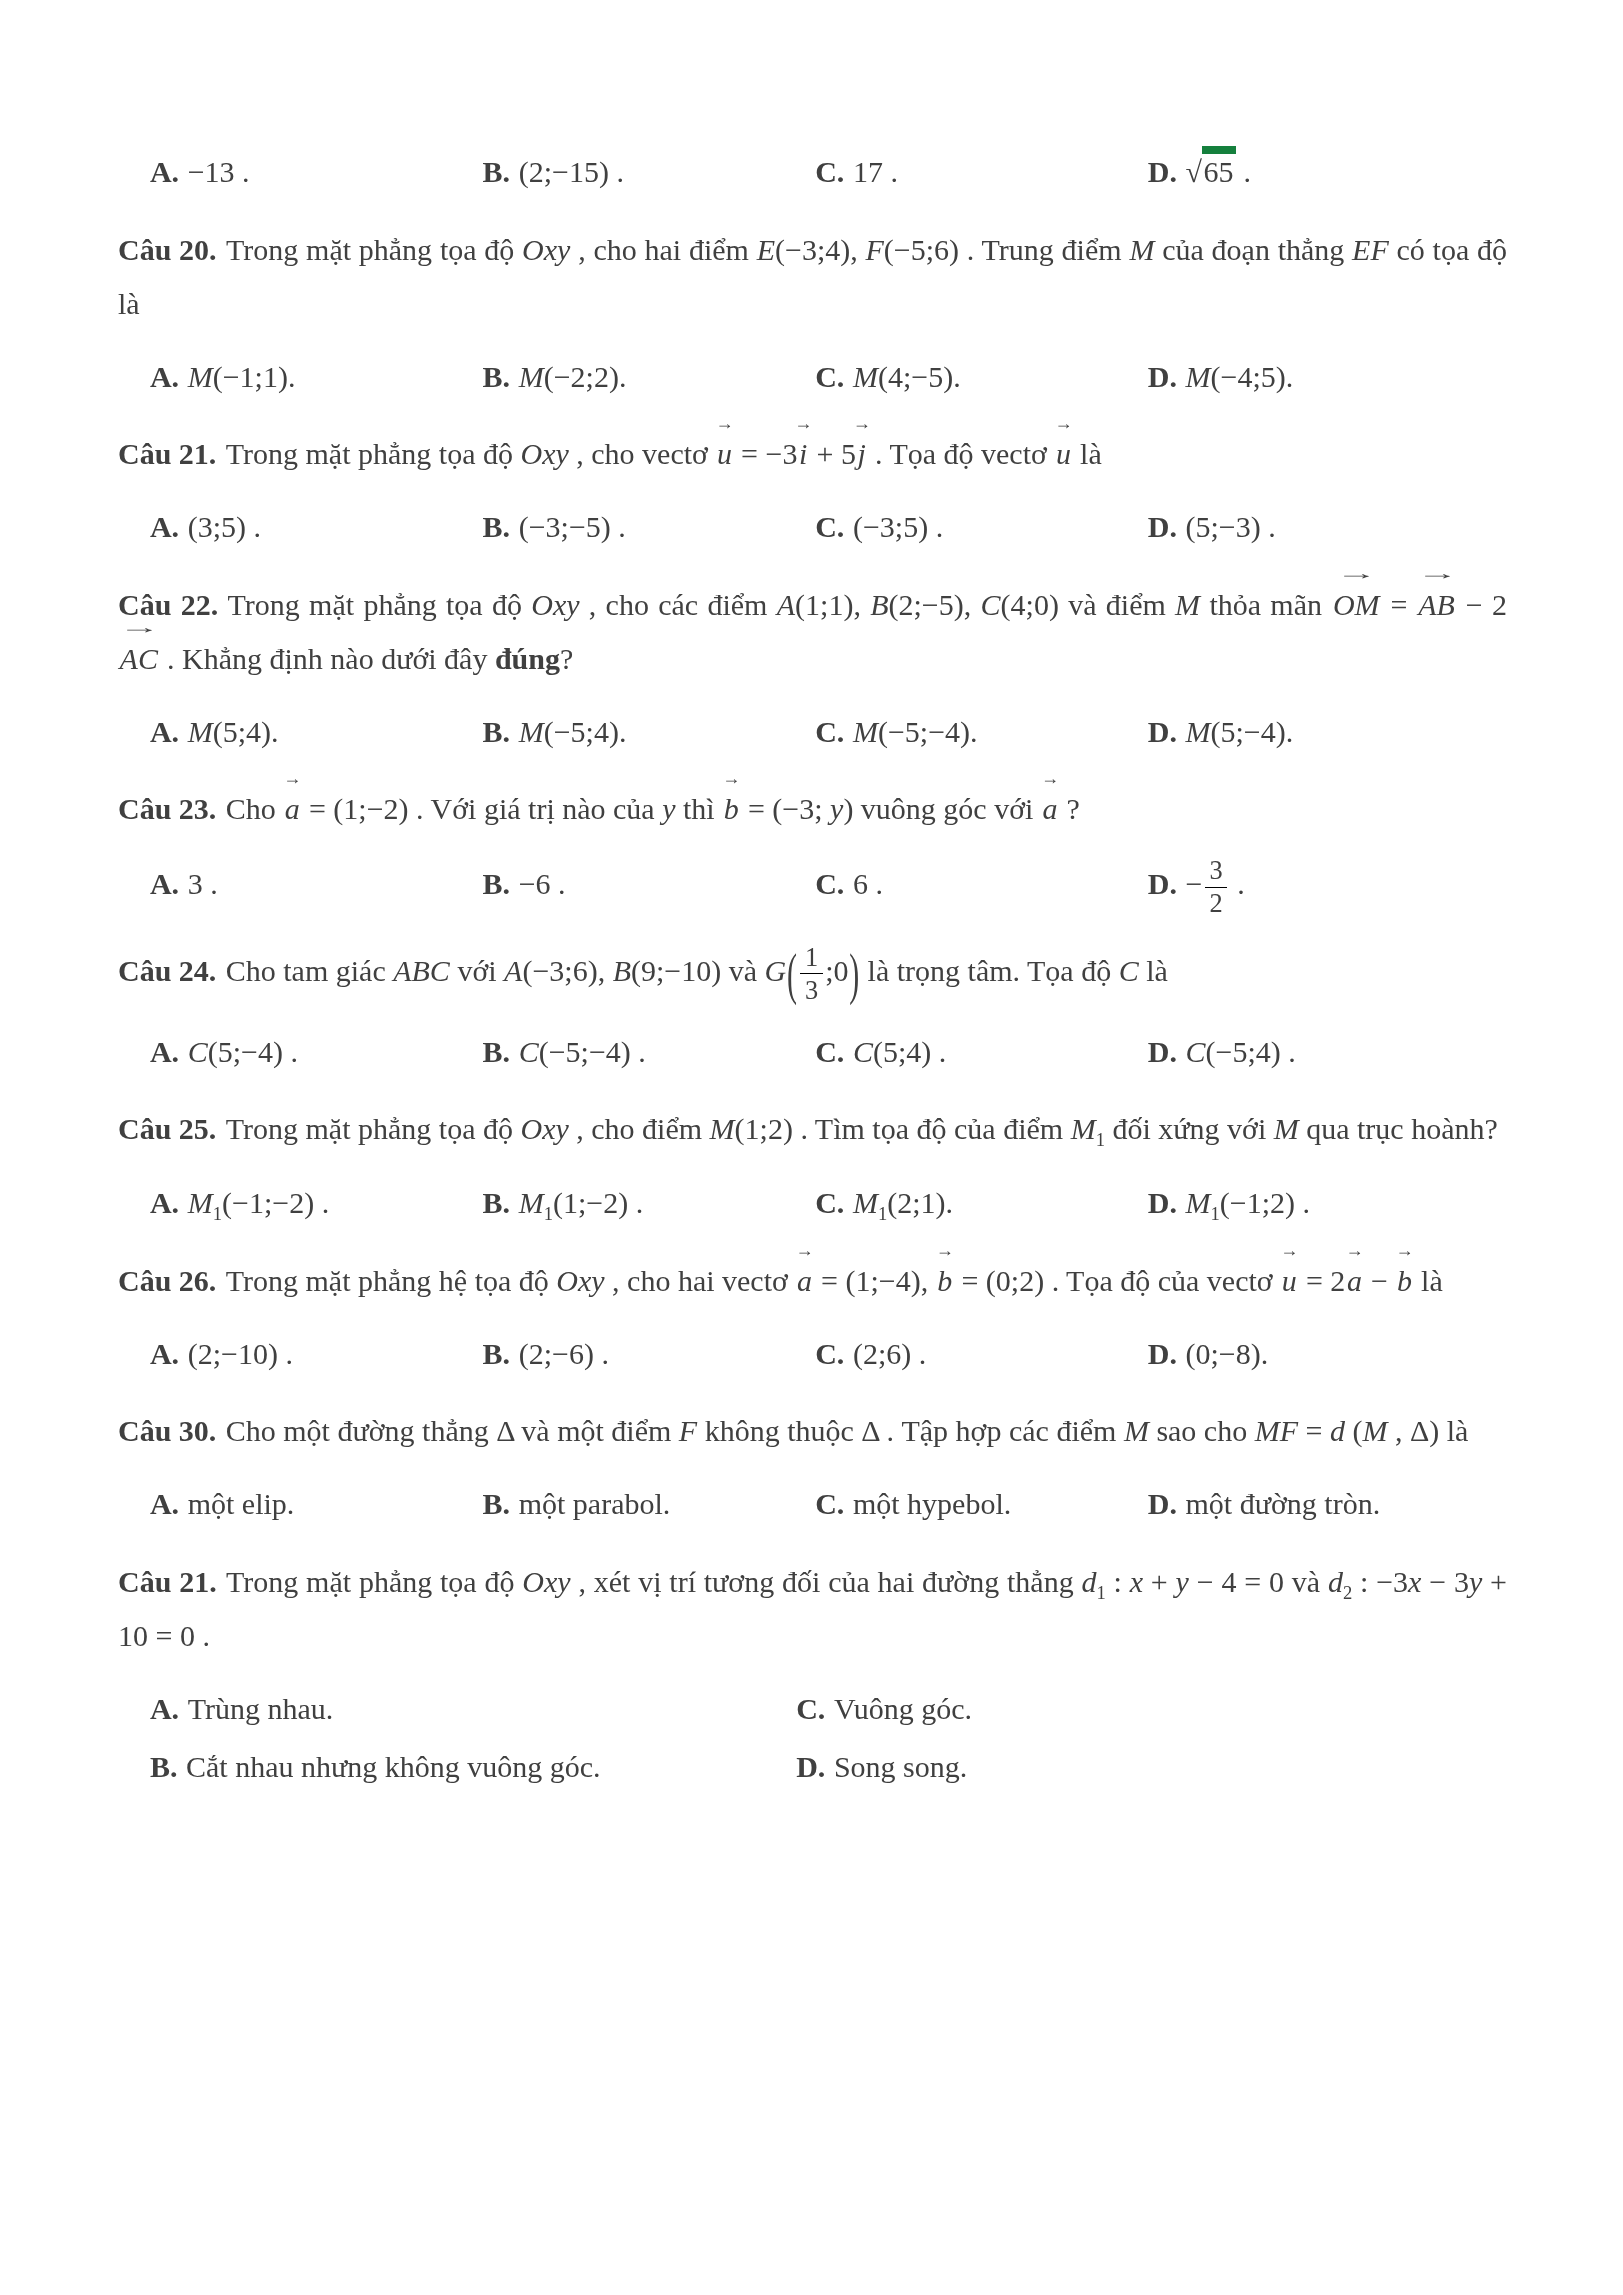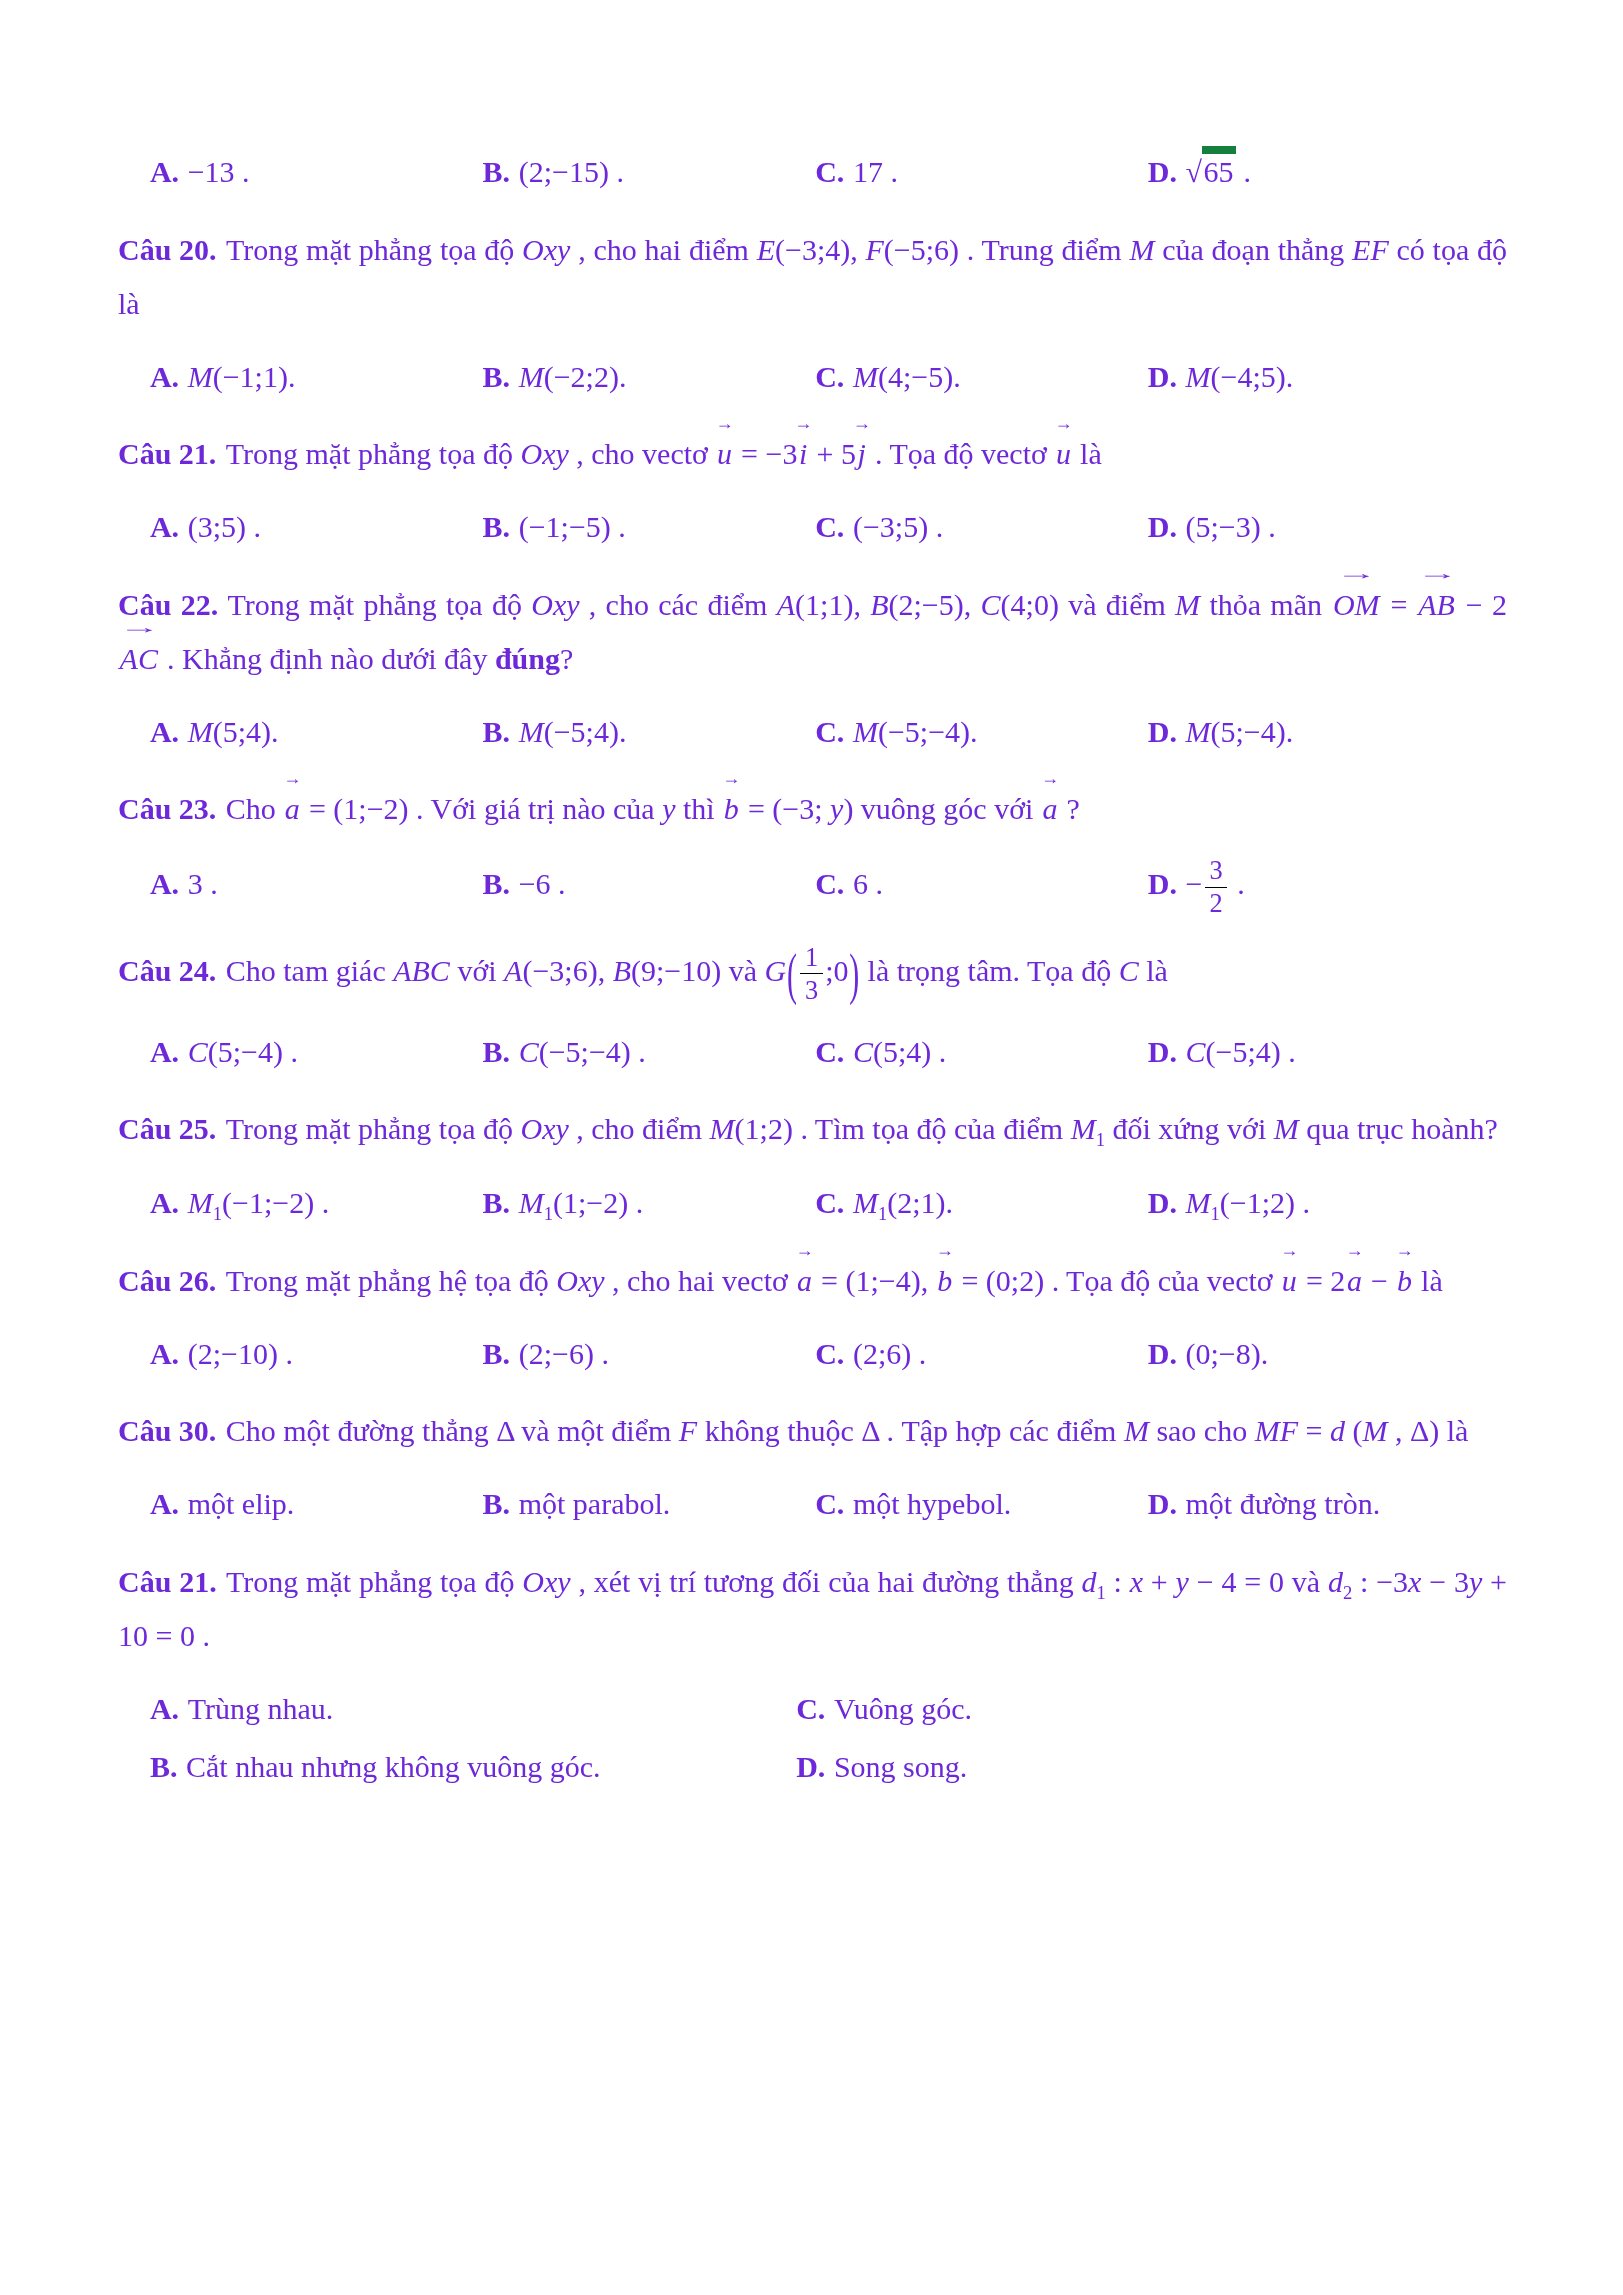--- a/index.html
+++ b/index.html
@@ -1,20 +1,20 @@
 <!DOCTYPE html>
 <html style="font-size:12.6px"><head>
 <meta charset="utf-8">
 <style>
   html,body { margin:0; padding:0; background:#ffffff; }
   .page {
     width:1623px; height:2295px; box-sizing:border-box;
     padding:126px 116px 0 118px;
     font-family:"Liberation Serif", serif;
-    font-size:30px; line-height:1.8; color:#6d28d9;
+    font-size:30px; line-height:1.8; color:#404040;
     overflow:hidden; background:#ffffff;
   }
   i { font-style:italic; }
   b, .olab { font-weight:bold; }
   sub { font-size:0.62em; }
 
   .stem { margin:23.6px 0 0 0; text-align:justify; }
   .qnum { margin-right:9.4px;margin-top:15px; }
 
   .options {
@@ -69,21 +69,21 @@
       <span class="opt"><b class="olab">B.</b><span><i>M</i>(−2;2).</span></span>
       <span class="opt"><b class="olab">C.</b><span><i>M</i>(4;−5).</span></span>
       <span class="opt"><b class="olab">D.</b><span><i>M</i>(−4;5).</span></span>
     </div>
   </section>
 
   <section class="question">
     <p class="stem"><b class="qnum">Câu 21.</b><span>Trong mặt phẳng tọa độ <i>Oxy</i> , cho vectơ <span class="vec"><i>u</i></span> = −3<span class="vec"><i>i</i></span> + 5<span class="vec"><i>j</i></span> . Tọa độ vectơ <span class="vec"><i>u</i></span> là</span></p>
     <div class="options">
       <span class="opt"><b class="olab">A.</b><span>(3;5) .</span></span>
-      <span class="opt"><b class="olab">B.</b><span>(−1;−5) .</span></span>
+      <span class="opt"><b class="olab">B.</b><span>(−3;−5) .</span></span>
       <span class="opt"><b class="olab">C.</b><span>(−3;5) .</span></span>
       <span class="opt"><b class="olab">D.</b><span>(5;−3) .</span></span>
     </div>
   </section>
 
   <section class="question">
     <p class="stem"><b class="qnum">Câu 22.</b><span>Trong mặt phẳng tọa độ <i>Oxy</i> , cho các điểm <i>A</i>(1;1), <i>B</i>(2;−5), <i>C</i>(4;0) và điểm <i>M</i> thỏa mãn <span class="vec w"><i>OM</i></span> = <span class="vec w"><i>AB</i></span> − 2<span class="vec w"><i>AC</i></span> . Khẳng định nào dưới đây <b>đúng</b>?</span></p>
     <div class="options">
       <span class="opt"><b class="olab">A.</b><span><i>M</i>(5;4).</span></span>
       <span class="opt"><b class="olab">B.</b><span><i>M</i>(−5;4).</span></span>

